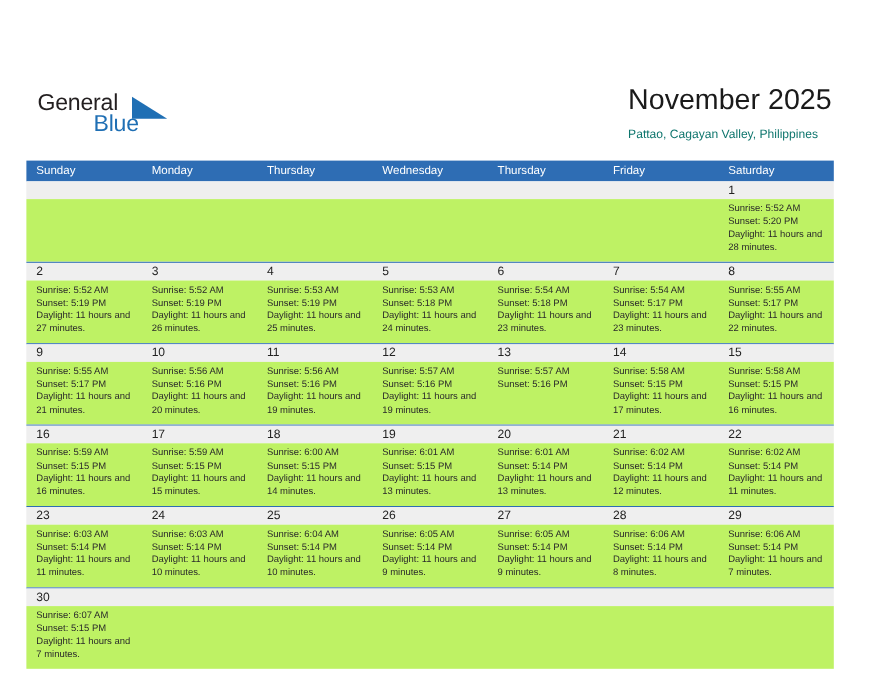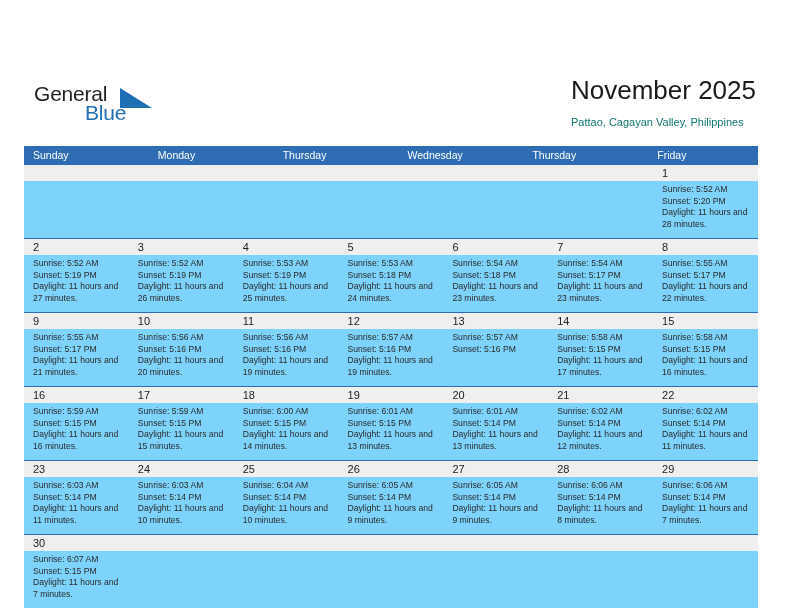--- a/index.html
+++ b/index.html
@@ -87,21 +87,20 @@
   .calendar {
     position: absolute;
     left: 24px;
     top: 104px;
     width: 734px;
   }
   .weekdays {
     display: flex;
     background: #2E6DB4;
     height: 19px;
-    gap: 20px;
   }
   .weekday {
     width: 104.857px;
     flex: 0 0 104.857px;
     color: #ffffff;
     font-size: 10.5px;
     line-height: 19px;
     padding-left: 9px;
     box-sizing: border-box;
     overflow: hidden;
@@ -116,21 +115,21 @@
   .week:first-of-type {
     border-top: none;
   }
   .week-daynums {
     display: flex;
     background: #EFEFEF;
     height: 16px;
   }
   .week-body {
     display: flex;
-    background: #7dd3fc;
+    background: #bef264;
     align-items: flex-end;
   }
   .daynum-cell {
     width: 104.857px;
     flex: 0 0 104.857px;
     box-sizing: border-box;
     padding-left: 9px;
     font-size: 11px;
     line-height: 16px;
     color: #222222;

